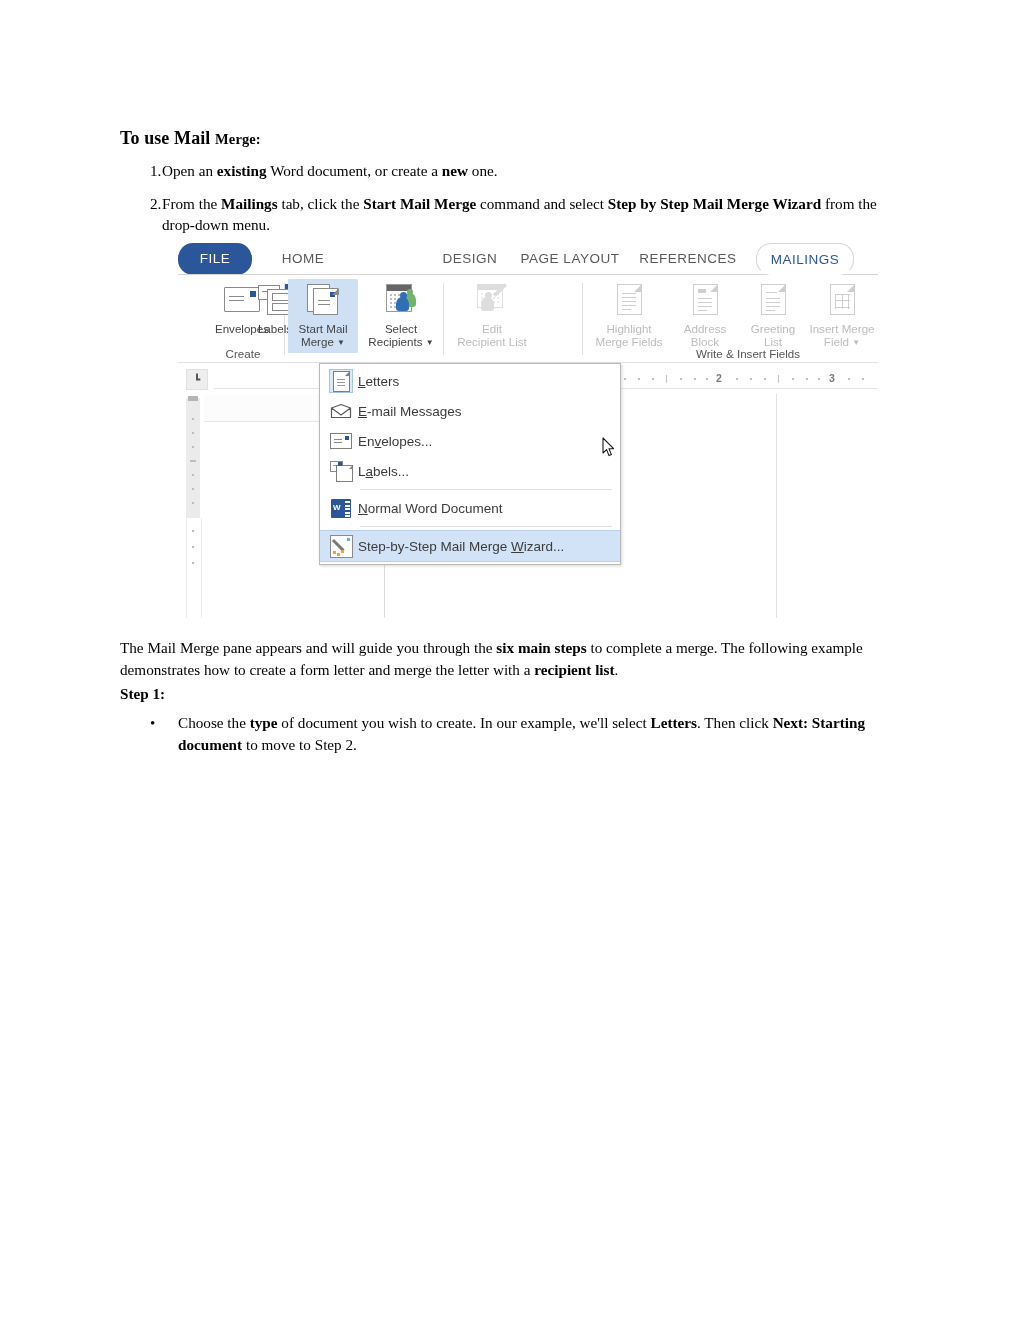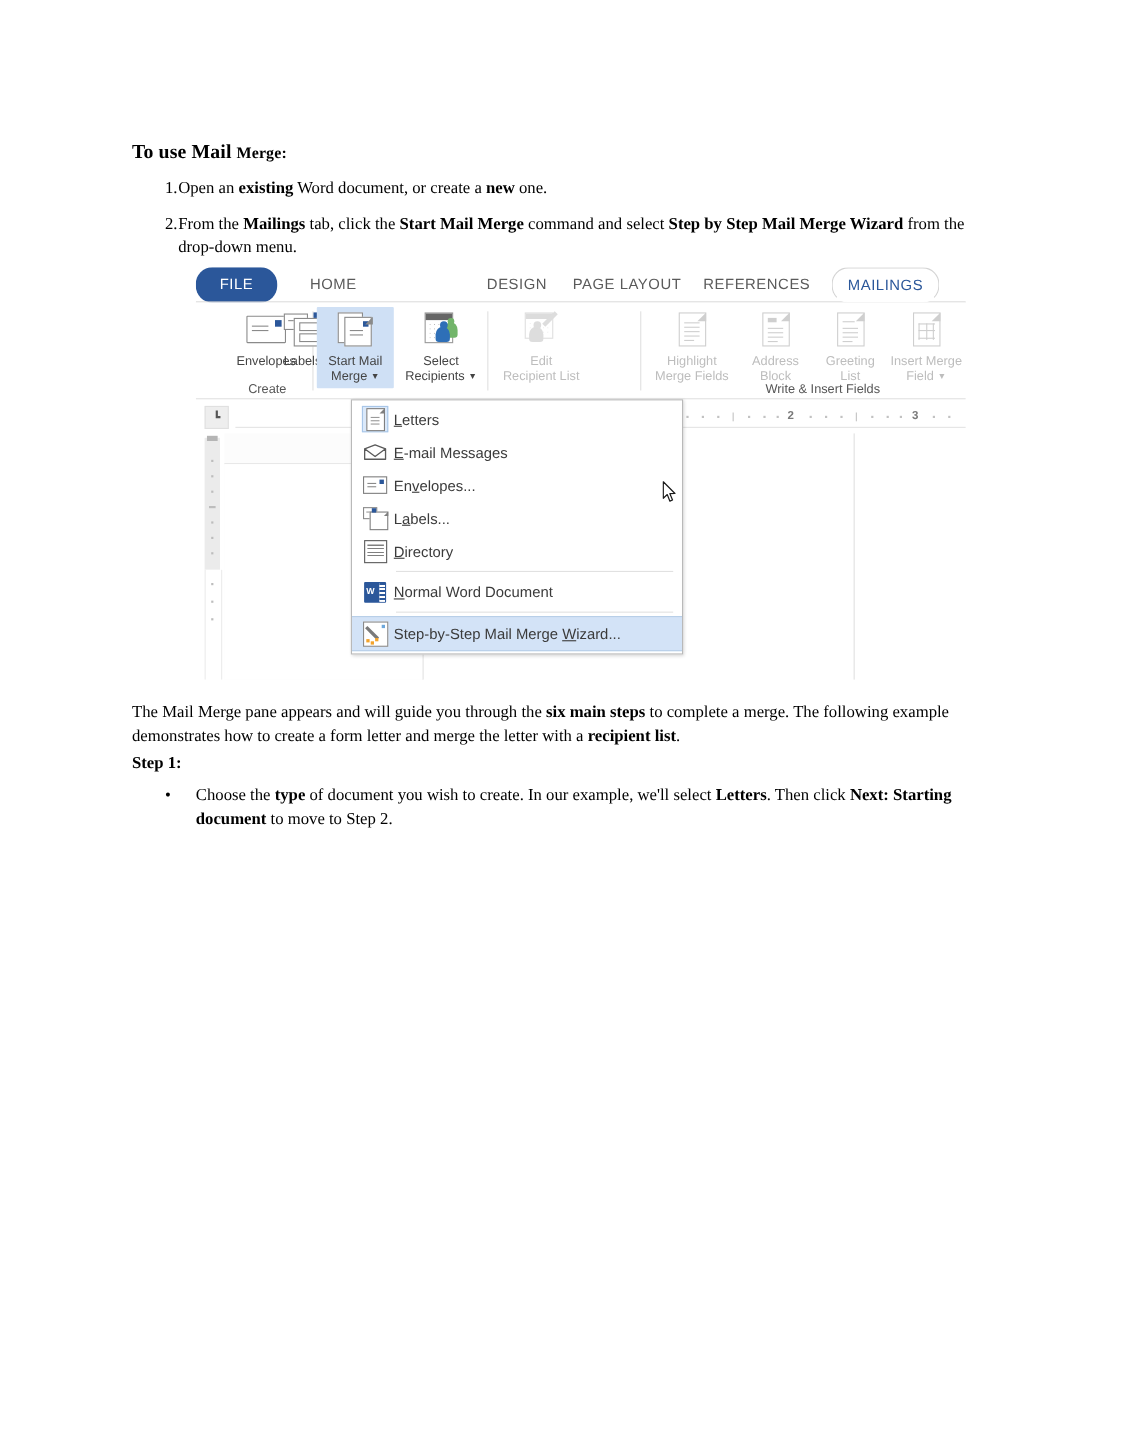--- a/index.html
+++ b/index.html
@@ -462,28 +462,20 @@
                 <div class="s2">
                   <div class="f"></div>
                 </div>
                 <div class="dt"></div>
               </div>
             </div>
           </div>
         <div><span>L</span><u>a</u><span>bels...</span></div>
       </div>
 
-      <div class="mitem">
-        <div class="mi-ico">
-            <div class="box">
-              <div class="mi-dir"></div>
-            </div>
-          </div>
-        <div><u>D</u><span>irectory</span></div>
-      </div>
 
       <div class="msep"></div>
 
       <div class="mitem">
         <div class="mi-ico">
             <div class="box">
               <div class="mi-word">
                 <span>W</span>
               </div>
             </div>

